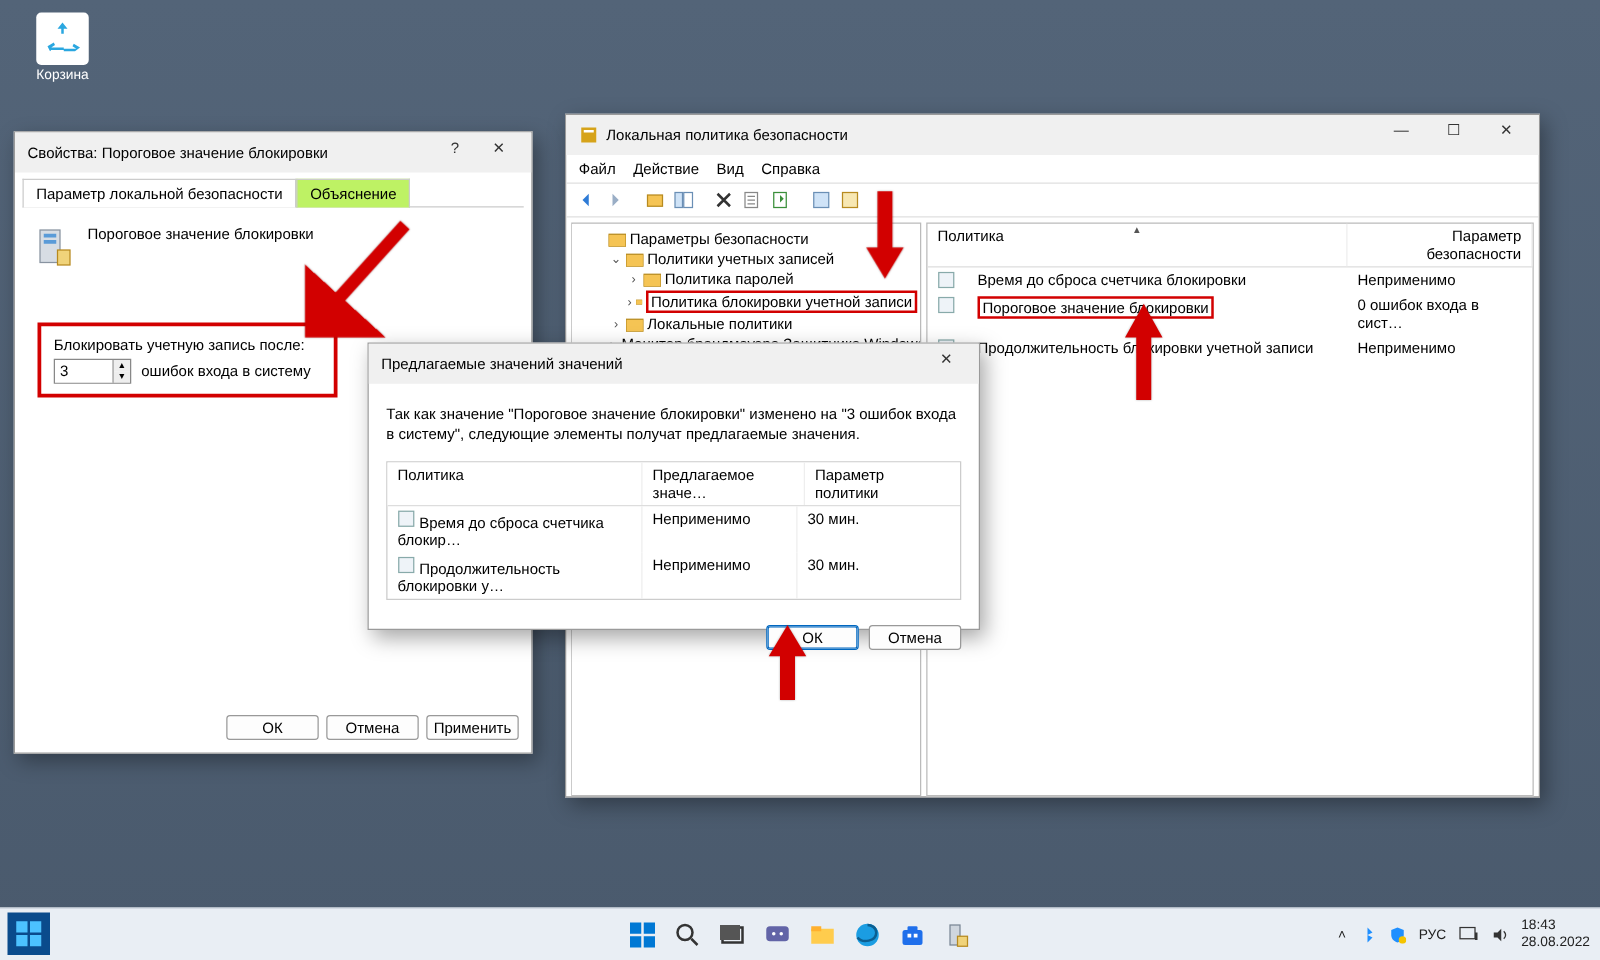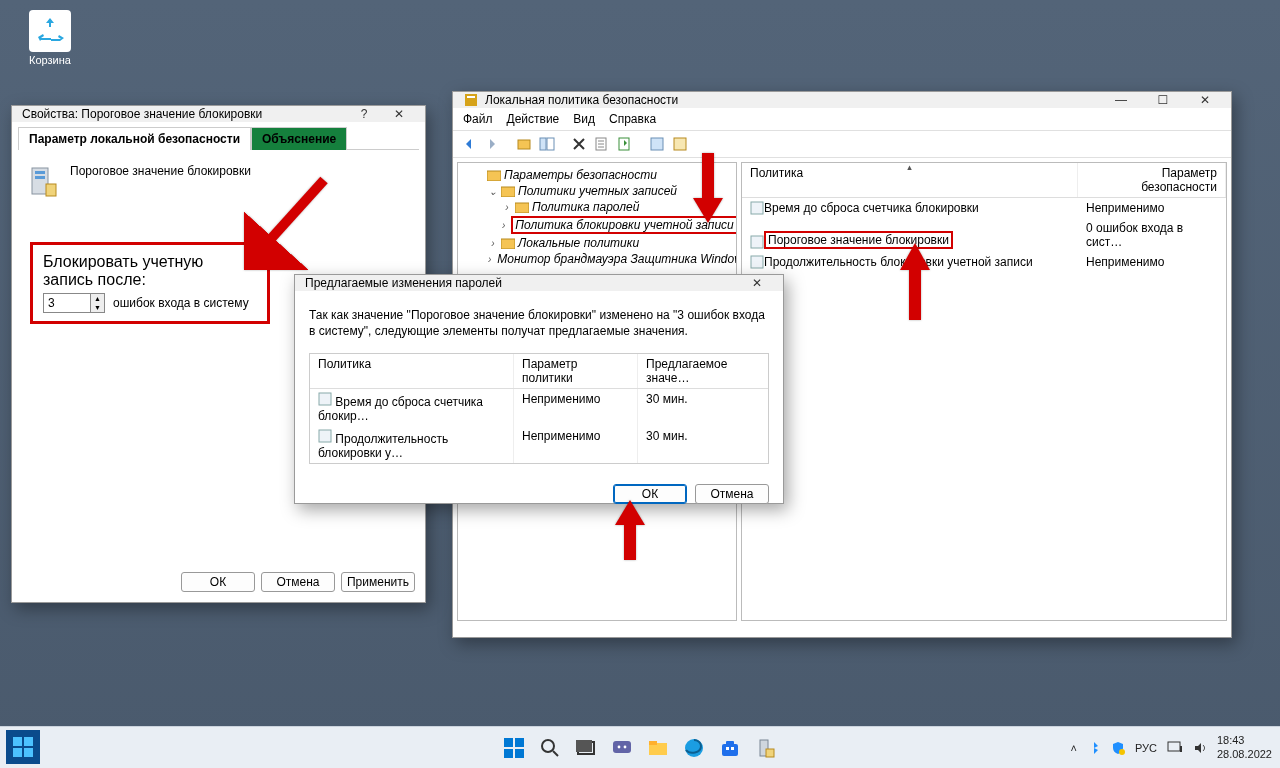--- a/index.html
+++ b/index.html
@@ -8,65 +8,65 @@
   background: linear-gradient(180deg, #536478 0%, #4a5a6d 100%);
   position: relative; overflow: hidden; font-size: 12px; color: #000;
 }
 
 .desktop-icon { position: absolute; left: 20px; top: 10px; width: 60px; text-align: center; color: #fff; font-size: 11px; }
 .desktop-icon .bin { width: 42px; height: 42px; margin: 0 auto 2px; background: #fff; border-radius: 4px; position: relative; display:flex;align-items:center;justify-content:center; }
 .desktop-icon .bin svg { width: 32px; height: 32px; }
 
 
 .win { position: absolute; background: #f8f8f8; border: 1px solid #9a9a9a; box-shadow: 4px 6px 16px rgba(0,0,0,.35); }
-.titlebar { display:flex; align-items:center; height: 16px; padding: 0 6px; background: #f0f0f0; font-size: 12px; }
+.titlebar { display:flex; height: 32px; padding: 0 6px; background: #f0f0f0; font-size: 12px; }
 .titlebar .title { flex:1; padding-left:4px; display:flex; align-items:center; gap:6px; }
 .titlebar .controls { display:flex; gap:2px; }
 .tbtn { width: 40px; height: 24px; display:flex;align-items:center;justify-content:center; font-size:12px; color:#333; }
 .helpbtn { width:26px; }
 
 
 .props { left: 11px; top: 105px; width: 415px; height: 498px; background:#fff;}
-.tabs { display:flex; border-bottom:1px solid #ccc; margin: 4px 6px 0 6px; font-weight: bold; }
-.tab { padding: 4px 10px; border:1px solid #ccc; border-bottom:none; background:#15803d; font-size:12px; position:relative; top:1px;}
+.tabs { display:flex; border-bottom:1px solid #ccc; margin: 4px 6px 0 6px; }
+.tab { padding: 4px 10px; border:1px solid #ccc; border-bottom:none; background:#bef264; font-size:12px; position:relative; top:1px;}
 .tab.active { background:#fff; }
 .props-body { padding: 14px 18px; }
 .props-icon-row { display:flex; gap:12px; align-items:flex-start; }
 .server-icon { width:28px; height:34px; }
 .lockout-box { border: 3px solid #d20000; padding: 8px 10px; margin-top: 44px; width: 240px; }
-.lockout-box .lbl { font-size:16px; margin-bottom:4px; }
+.lockout-box .lbl { font-size:12px; margin-bottom:4px; }
 .spin-row { display:flex; align-items:center; gap:8px; }
 .spinbox { display:flex; border:1px solid #888; background:#fff; width:62px; height:20px; }
 .spinbox input { border:none; width:46px; padding:0 4px; font-size:12px; outline:none; }
 .spinbox .arrows { display:flex; flex-direction:column; width:14px; border-left:1px solid #888;}
 .spinbox .arrows span { flex:1; font-size:7px; line-height:9px; text-align:center; background:#eee; }
 .btnrow { position:absolute; bottom:10px; right:10px; display:flex; gap:6px; }
 .wbtn { border:1px solid #999; background:#fdfdfd; padding: 2px 0; width: 74px; text-align:center; font-size:12px; border-radius:3px;}
 
 
 .secpol { left: 452px; top: 91px; width: 780px; height: 547px; background:#fff; }
 .menubar { display:flex; gap:14px; padding: 4px 10px; border-bottom:1px solid #e0e0e0; font-size:12px;}
 .toolbar { display:flex; align-items:center; gap:3px; padding:3px 6px; border-bottom:1px solid #e0e0e0;}
 .tb { width:20px; height:20px; display:flex;align-items:center;justify-content:center; border:1px solid transparent;}
 .tb svg { width:16px;height:16px; }
 .split { display:flex; height: calc(100% - 28px - 24px - 26px); }
 .tree { width: 280px; border:1px solid #bbb; margin:4px 2px 4px 4px; padding:4px 2px; overflow:auto; background:#fff;}
 .tree ul { list-style:none; padding-left:14px; }
-.tree li { padding:1px 0; white-space:nowrap; display:flex; align-items:center; gap:3px;font-style:italic;}
+.tree li { padding:1px 0; white-space:nowrap; display:flex; align-items:center; gap:3px;}
 .exp { width:10px; display:inline-block; text-align:center; color:#555; font-size:10px;}
 .folder-icon{ width:14px;height:12px; display:inline-block;}
 .tree .sel { border:2px solid #d20000; padding:0 2px; background:#fff;}
 .listpane { flex:1; border:1px solid #bbb; margin:4px 4px 4px 2px; background:#fff; display:flex; flex-direction:column;}
 .list-head { display:flex; border-bottom:1px solid #ddd; font-size:12px; }
 .list-head .col { padding:3px 8px; border-right:1px solid #eee; position:relative;}
 .col-policy { flex:1; }
 .col-param { width:148px;text-align:right; }
 .sort-arrow { position:absolute; left:50%; top:-1px; transform:translateX(-50%); font-size:9px; color:#555;}
 .list-body .row { display:flex; font-size:12px; padding:1px 0;}
-.list-body .row .c1 { flex:1; padding:2px 8px; display:flex; align-items:flex-end; gap:0;}
+.list-body .row .c1 { flex:1; padding:2px 8px; display:flex; align-items:flex-start; gap:18px;}
 .list-body .row .c2 { width:148px; padding:2px 8px;}
 .list-body .row.sel .c1 span.text { border:2px solid #d20000; padding:0 2px;}
 .pol-icon { width:14px; height:14px; display:inline-block;}
 
 
 .sugg { left: 294px; top: 274px; width: 490px; height: 230px; background:#fff;}
 .sugg .body { padding:10px 14px; font-size:12px; }
 .sugg .msg { margin: 6px 0 14px; line-height:1.35;}
 .table { border:1px solid #ccc; }
 .table .thead, .table .trow { display:flex; }
@@ -309,33 +309,33 @@
   <div class="btnrow">
     <div class="wbtn">ОК</div>
     <div class="wbtn">Отмена</div>
     <div class="wbtn">Применить</div>
   </div>
 </div>
 
 <div class="win sugg">
   <div class="titlebar">
     <div class="title">
-        <span>Предлагаемые изменения паролей</span>
+        <span>Предлагаемые значений значений</span>
       </div>
     <div class="controls">
         <div class="tbtn closebtn">✕</div>
       </div>
   </div>
   <div class="body">
     <div class="msg">Так как значение "Пороговое значение блокировки" изменено на "3 ошибок входа в систему", следующие элементы получат предлагаемые значения.</div>
     <div class="table">
       <div class="thead">
         <div class="th tc1">Политика</div>
+        <div class="th tc3">Предлагаемое значе…</div>
         <div class="th tc2">Параметр политики</div>
-        <div class="th tc3">Предлагаемое значе…</div>
       </div>
       <div class="trow">
         <div class="td tc1"><svg class="pol-icon" viewBox="0 0 14 14">
               <rect width="12" height="12" x="1" y="1" fill="#eef3f8" stroke="#8aa"></rect>
             </svg> <span>Время до сброса счетчика блокир…</span></div>
         <div class="td tc2">Неприменимо</div>
         <div class="td tc3">30 мин.</div>
       </div>
       <div class="trow">
         <div class="td tc1"><svg class="pol-icon" viewBox="0 0 14 14">

